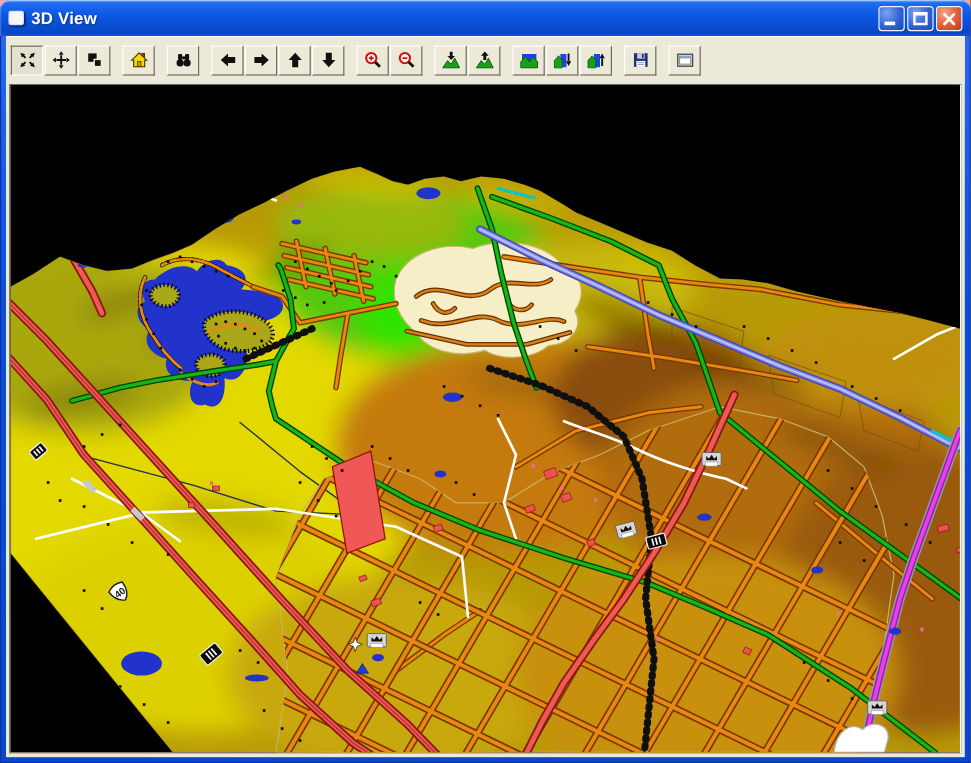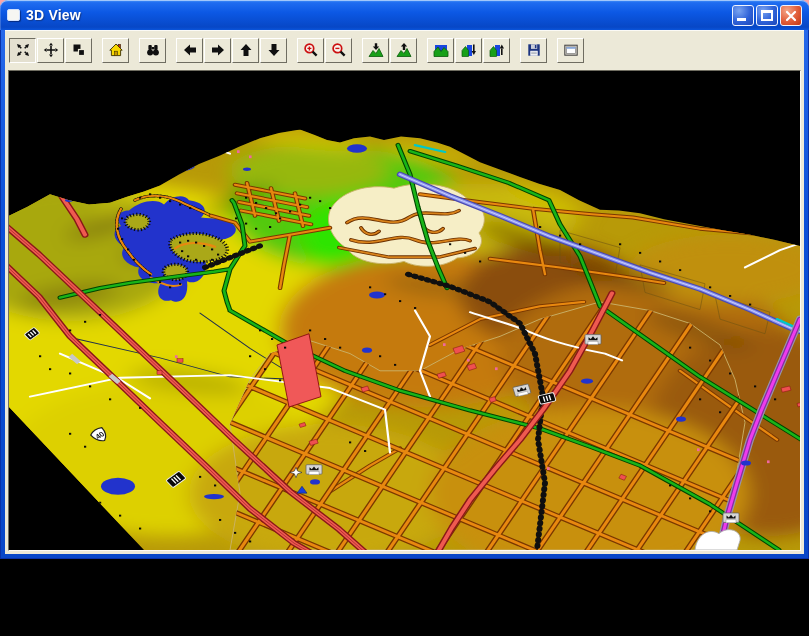--- a/index.html
+++ b/index.html
@@ -1,17 +1,17 @@
 <!DOCTYPE html>
 <html style="--mc-sky: #000000; --mc-lake: #2233cc; --mc-urban: #f6eec6; --mc-street: #e8880f; --mc-street_casing: #7a3800; --mc-road_red: #ef5a50; --mc-road_red_casing: #8a1818; --mc-road_green: #18b418; --mc-road_green_casing: #004400; --mc-road_white: #ffffff; --mc-road_magenta: #ee3cee; --mc-road_magenta_casing: #8a2ba0; --mc-road_periwinkle: #8f98ee; --mc-rail: #101010;"><head>
 <meta charset="utf-8">
 <style>
   html,body{margin:0;padding:0;background:#000;}
   *{box-sizing:border-box;}
-  .screenshot{position:relative;width:809px;height:559px;font-family:"Liberation Sans",sans-serif;overflow:hidden;background:#fca5a5;}
+  .screenshot{position:relative;width:809px;height:636px;font-family:"Liberation Sans",sans-serif;overflow:hidden;background:#fca5a5;}
   
   .window{position:absolute;inset:0;border-radius:9px 9px 0 0;
     background:linear-gradient(180deg,#2a6cec 0%,#0b50d8 40%,#0847c8 100%);
     box-shadow:inset 0 0 0 1px #0831a8;}
   .titlebar{position:absolute;left:0;right:0;top:0;height:30px;display:flex;align-items:center;
     padding:0 7px;border-radius:8px 8px 0 0;
     background:linear-gradient(180deg,#4a96f8 0%,#1f6cf0 9%,#0c58e4 42%,#0747c6 90%,#0a54da 100%);
     box-shadow:inset 0 1px 0 rgba(255,255,255,.5), inset 1px 0 0 rgba(255,255,255,.2);}
   .title-icon{width:13px;height:12px;background:#f6f6f2;border:1px solid #cfe0ff;border-radius:2px;
     margin-right:6px;box-shadow:1px 1px 1px rgba(0,0,30,.45);}

